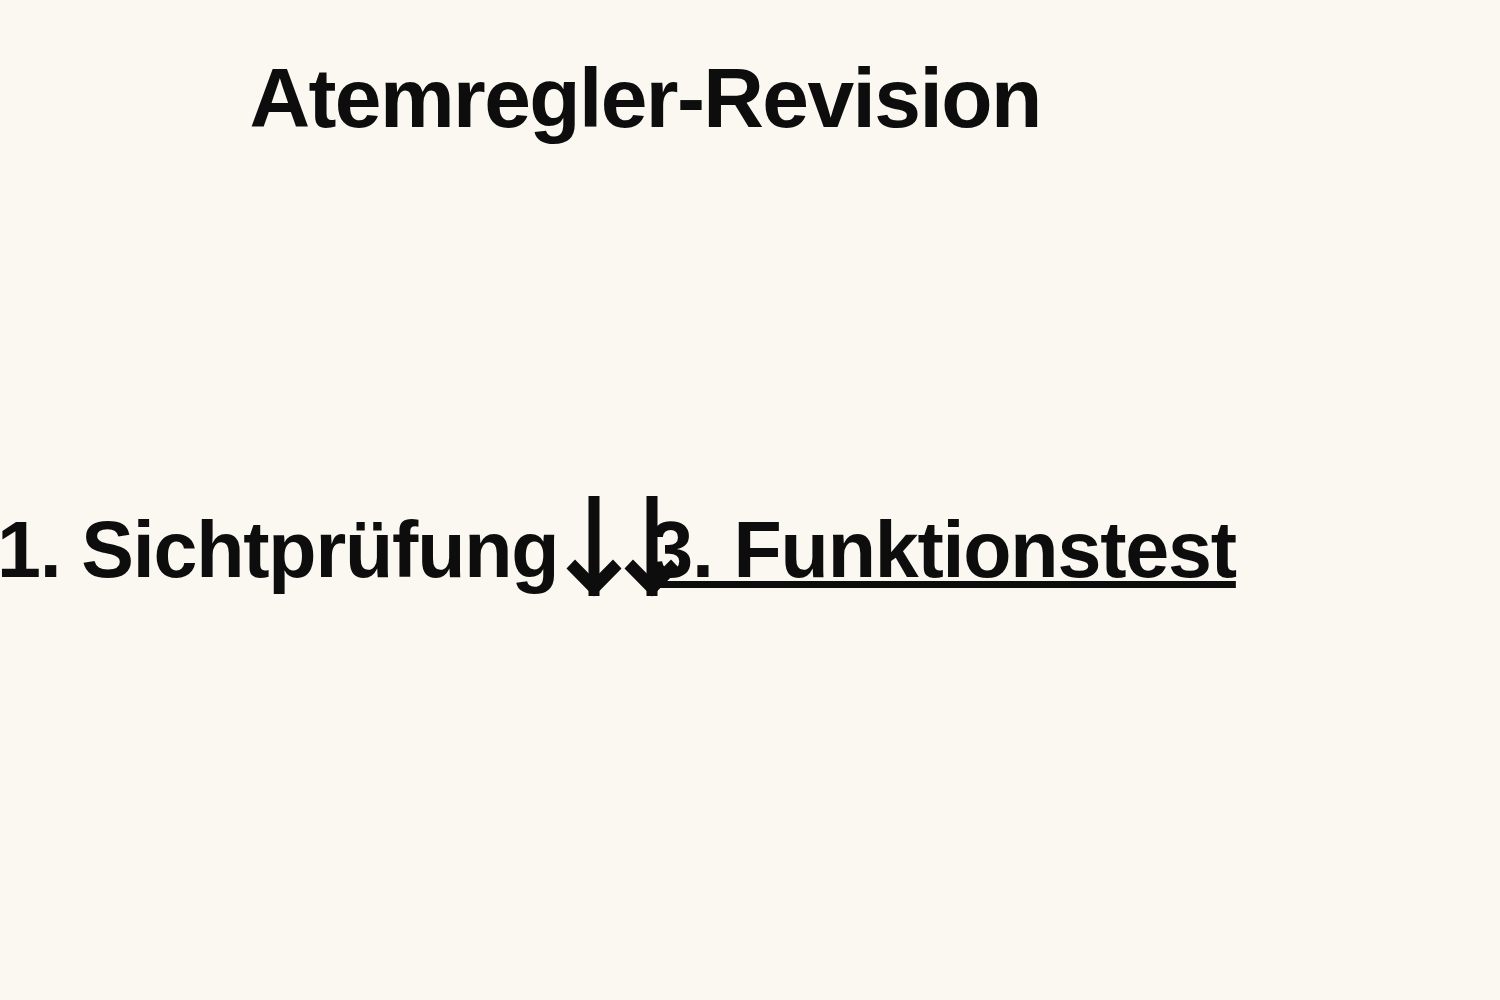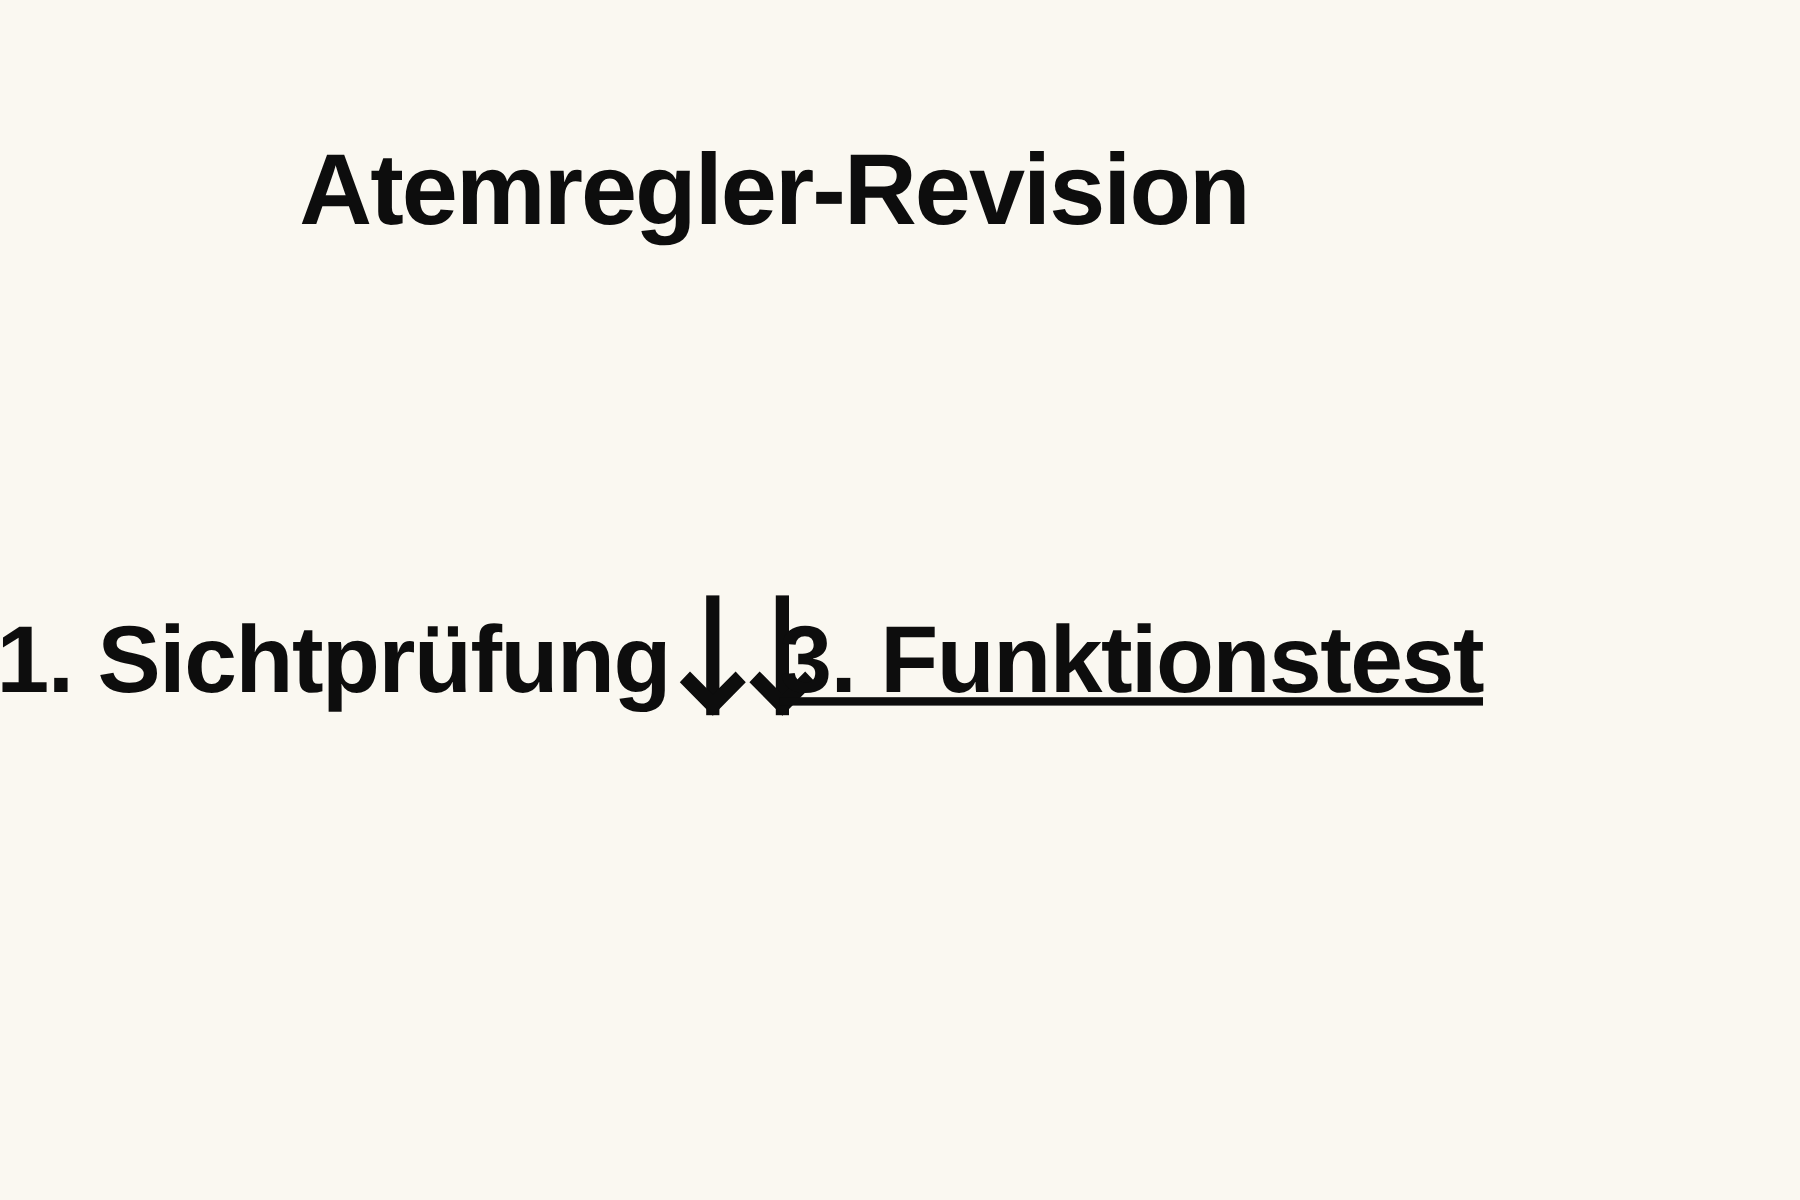--- a/index.html
+++ b/index.html
@@ -25,21 +25,20 @@
   }
 
   
   .title-block {
     position: absolute;
     left: 0;
     top: 0;
     width: 1312px;
     height: 200px;
     display: flex;
-    align-items: flex-end;
     justify-content: center;
   }
   .title {
     font-size: 84px;
     font-weight: 800;
     letter-spacing: -1.6px;
     line-height: 1;
     color: #0d0d0d;
     text-align: center;
     white-space: nowrap;

